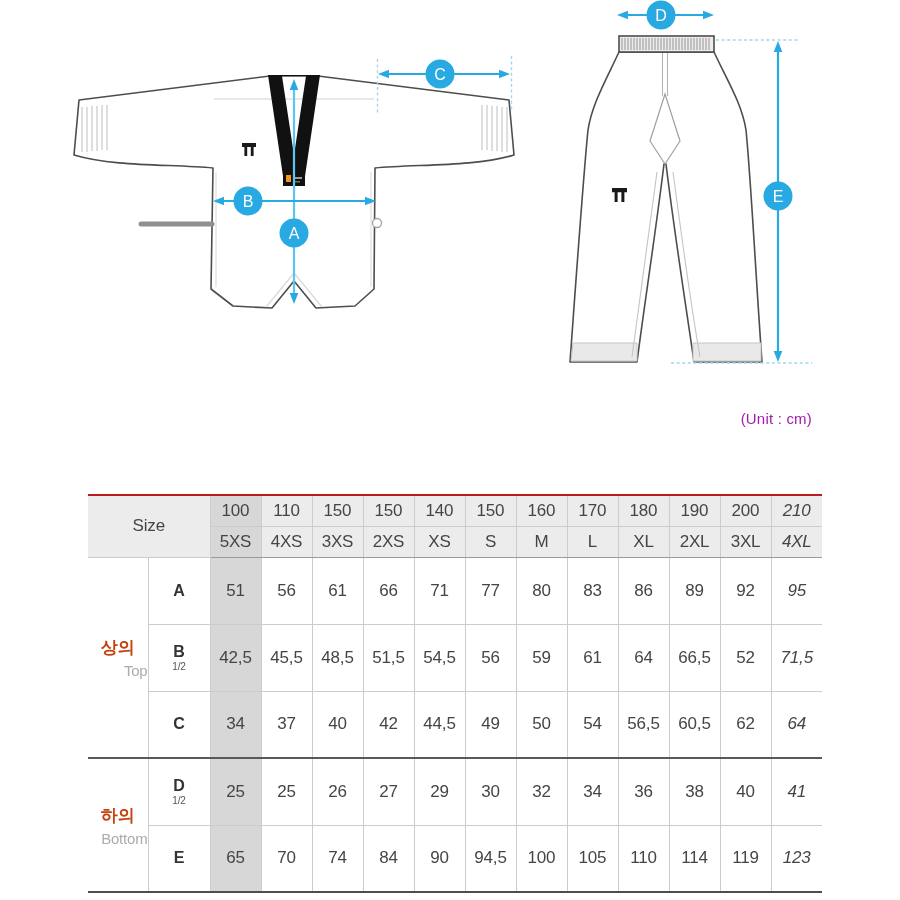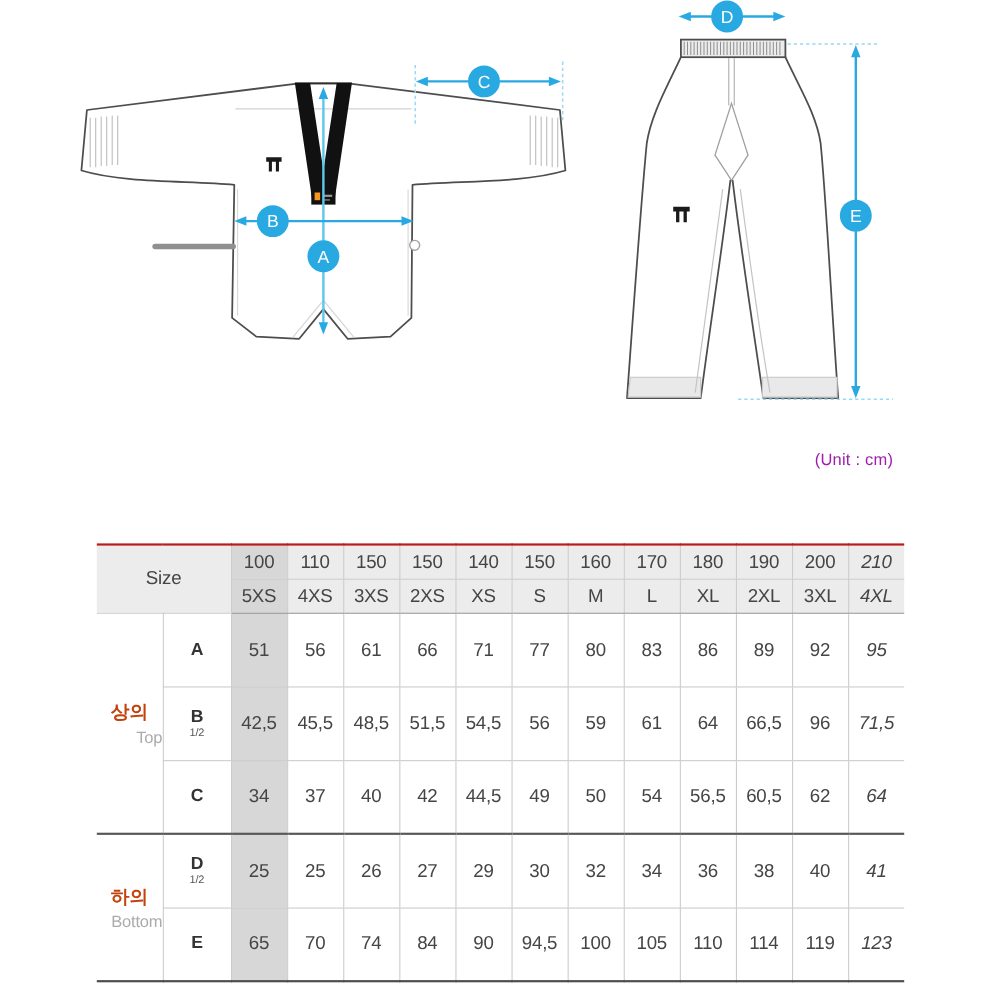--- a/index.html
+++ b/index.html
@@ -190,21 +190,21 @@
           <td class="hl">42,5</td>
           <td>45,5</td>
           <td>48,5</td>
           <td>51,5</td>
           <td>54,5</td>
           <td>56</td>
           <td>59</td>
           <td>61</td>
           <td>64</td>
           <td>66,5</td>
-          <td>96</td>
+          <td>52</td>
           <td>71,5</td>
         </tr>
         <tr>
           <td class="rowkey">
             <div class="key">C</div>
           </td>
           <td class="hl">34</td>
           <td>37</td>
           <td>40</td>
           <td>42</td>

